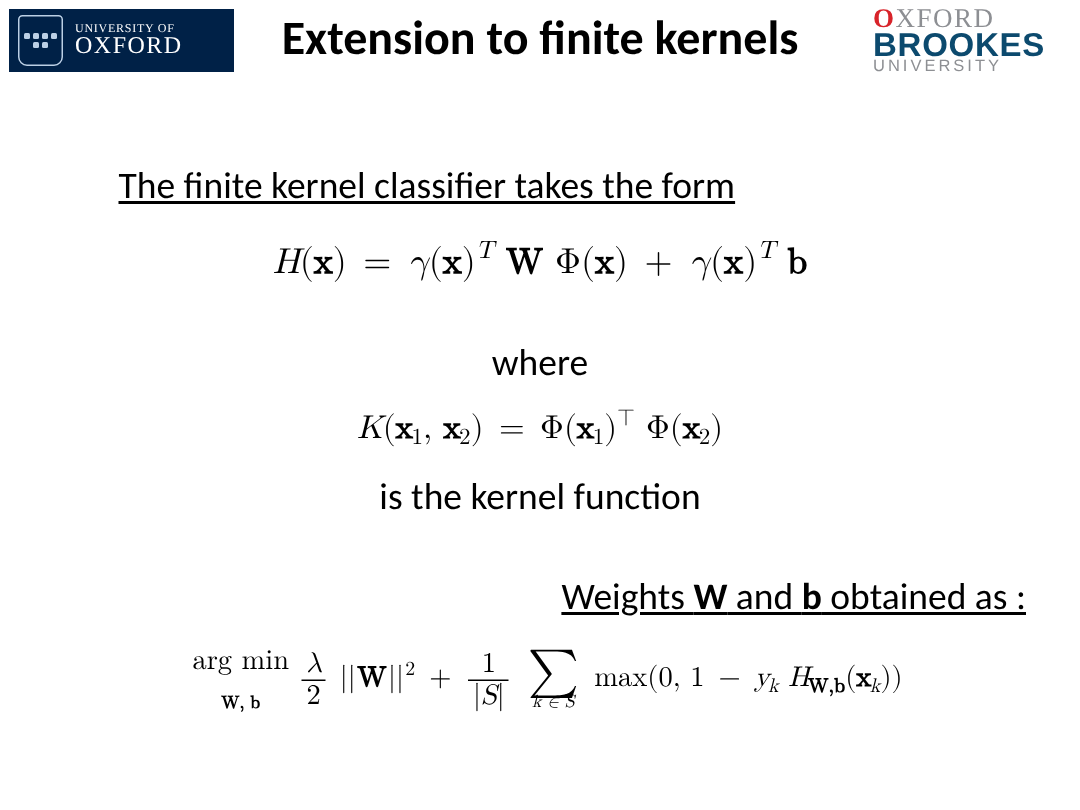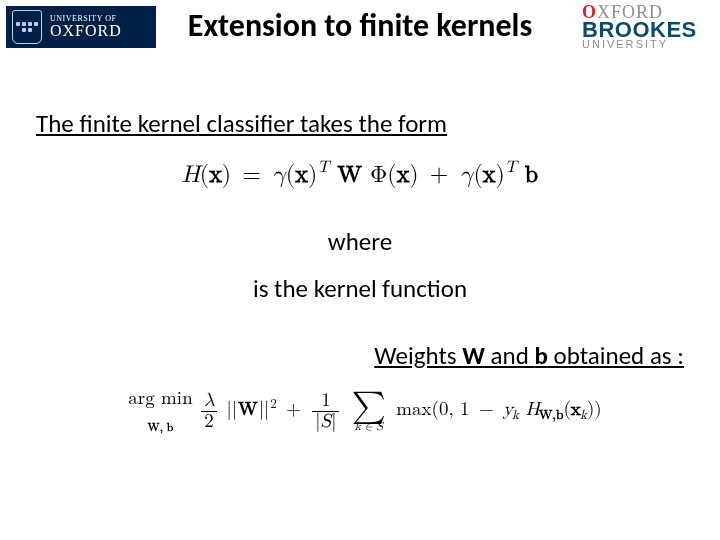--- a/index.html
+++ b/index.html
@@ -99,20 +99,21 @@
     letter-spacing: 2px;
   }
 
   
   .body {
     padding: 0 36px;
   }
   .line {
     font-size: 25px;
     margin-top: 48px;
+    margin-left: 43px;
   }
   .line .underline { text-decoration: underline; }
 
   .eq-row {
     text-align: center;
     margin-top: 22px;
   }
 
   .inline-row {
     display: flex;
@@ -258,20 +259,27 @@
         <span class="mb">W</span>
         Φ(<span class="mb">x</span>)
         <span class="mo">+</span>
         <span class="mi">γ</span>(<span class="mb">x</span>)<span class="sup supT">T</span>
         <span class="mb">b</span>
       </span>
     </div>
 
     <div class="inline-row">
       <span class="prefix">where</span>
+      <span class="math eq eq2">
+        <span class="mi">K</span>(<span class="mb">x</span><span class="sub">1</span>,
+        <span class="mb">x</span><span class="sub">2</span>)
+        <span class="mo">=</span>
+        Φ(<span class="mb">x</span><span class="sub">1</span>)<span class="sup">⊤</span>
+        Φ(<span class="mb">x</span><span class="sub">2</span>)
+      </span>
       <span class="suffix">is the kernel function</span>
     </div>
 
     <div class="line2">
       <span class="u">Weights </span><span class="u b">W</span><span class="u"> and </span><span class="u b">b</span><span class="u"> obtained as :</span>
     </div>
 
     <div class="eq-row2">
       <span class="math eq3">
         <span class="underset">

